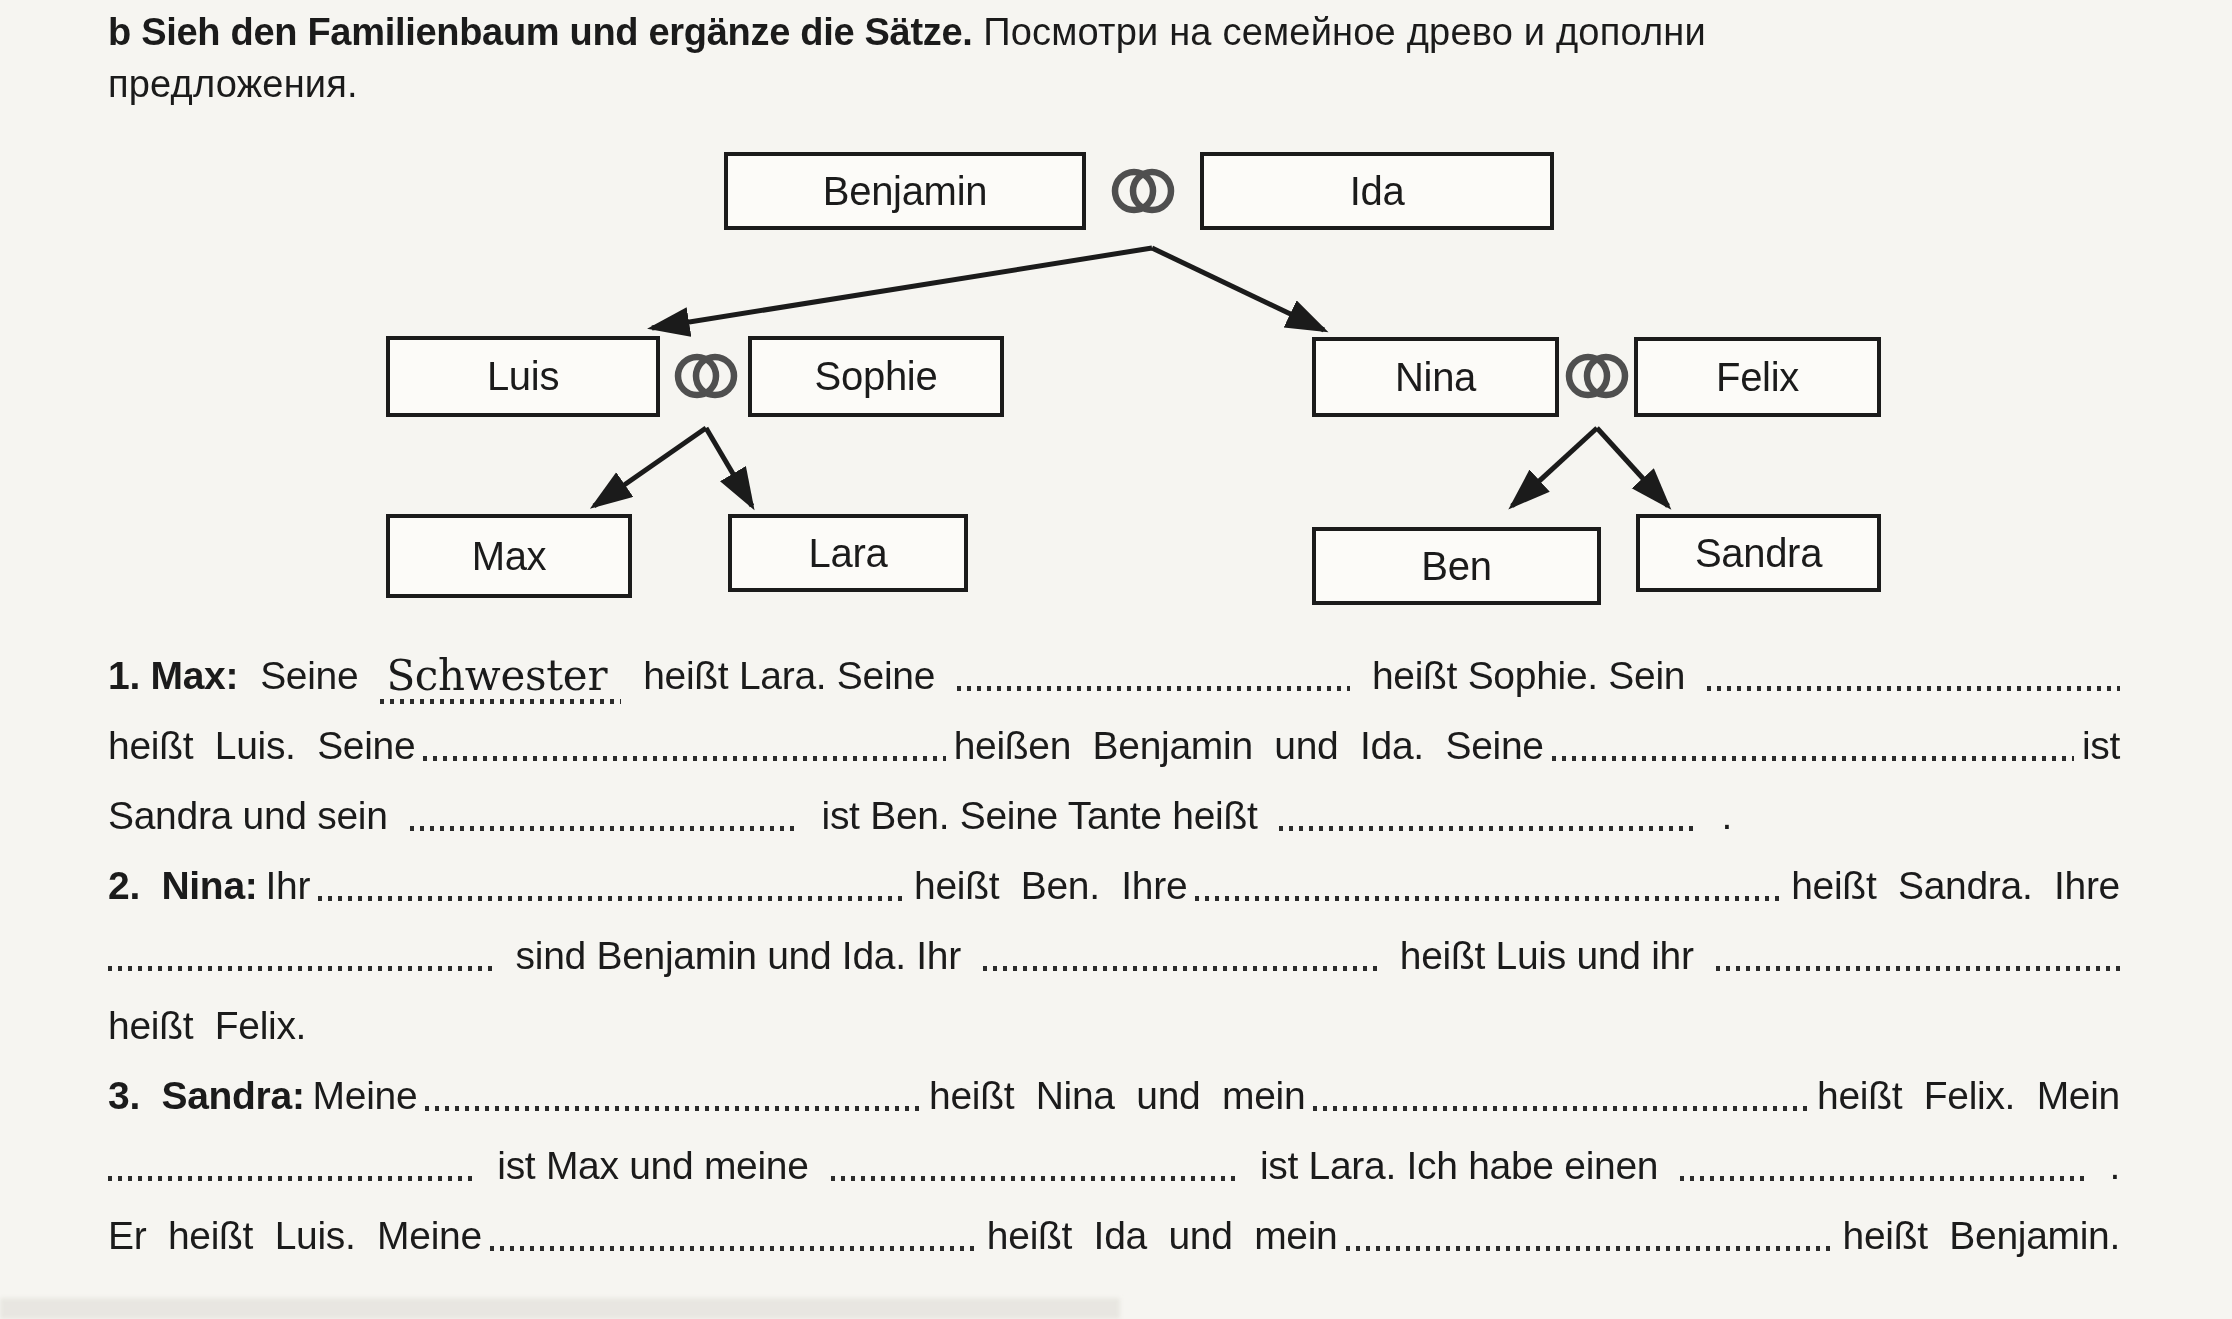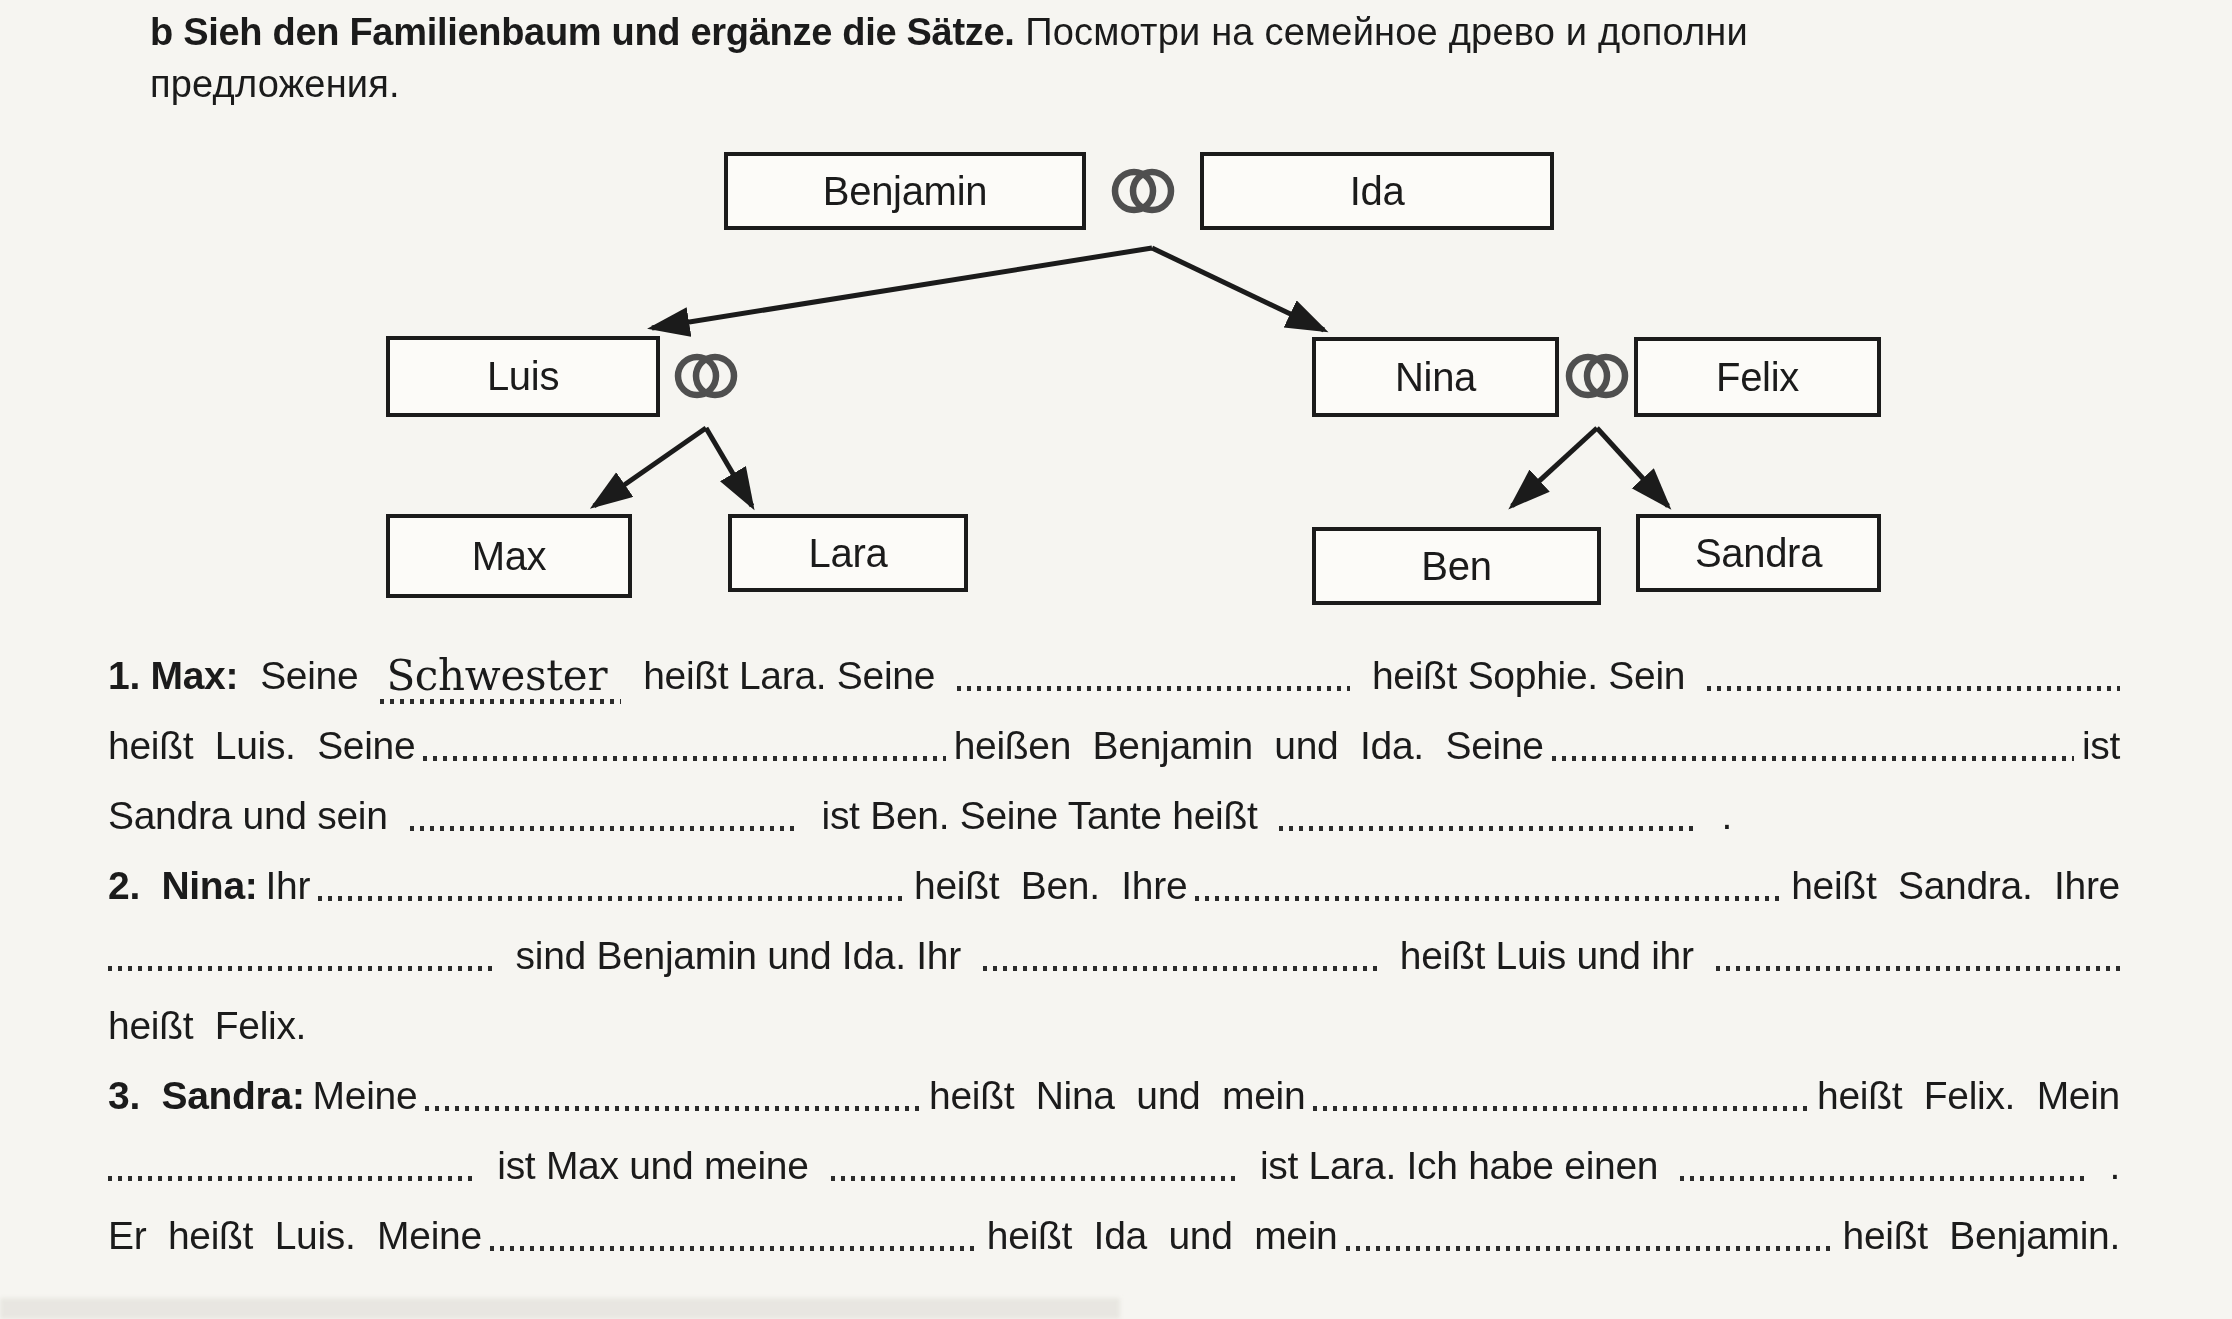--- a/index.html
+++ b/index.html
@@ -6,21 +6,21 @@
     --paper:#f6f5f1; --ink:#1b1b1b; --box-fill:#fcfbf8; --rings-gray:#4f4f4f; --dot:#2b2b2b;
   }
   html,body{margin:0;padding:0;background:var(--paper);}
   #page{
     position:relative; width:2232px; height:1319px; overflow:hidden;
     background:var(--paper); color:var(--ink);
     font-family:"Liberation Sans", sans-serif;
   }
   
   #header{position:absolute; left:108px; top:6px; width:2016px; font-size:38px; line-height:52px;}
-  .hdr-line{white-space:nowrap;margin-left:42px;}
+  .hdr-line{white-space:nowrap;}
   .hdr-bold{font-weight:700; letter-spacing:-0.3px;}
   .hdr-ru{font-weight:400; letter-spacing:0.2px;}
   
   #tree{position:absolute; left:0; top:0; width:2232px; height:640px;}
   .tnode{
     position:absolute; background:var(--box-fill); border:4px solid var(--ink);
     display:flex; align-items:center; justify-content:center;
     font-size:40px; letter-spacing:-0.3px; box-sizing:border-box;
   }
   .n-benjamin{left:724px; top:152px; width:362px; height:78px;}
@@ -100,20 +100,23 @@
 
     <div class="tnode n-benjamin">
         <span>Benjamin</span>
       </div>
     <div class="tnode n-ida">
         <span>Ida</span>
       </div>
     <div class="tnode n-luis">
         <span>Luis</span>
       </div>
+    <div class="tnode n-sophie">
+        <span>Sophie</span>
+      </div>
     <div class="tnode n-nina">
         <span>Nina</span>
       </div>
     <div class="tnode n-felix">
         <span>Felix</span>
       </div>
     <div class="tnode n-max">
         <span>Max</span>
       </div>
     <div class="tnode n-lara">

